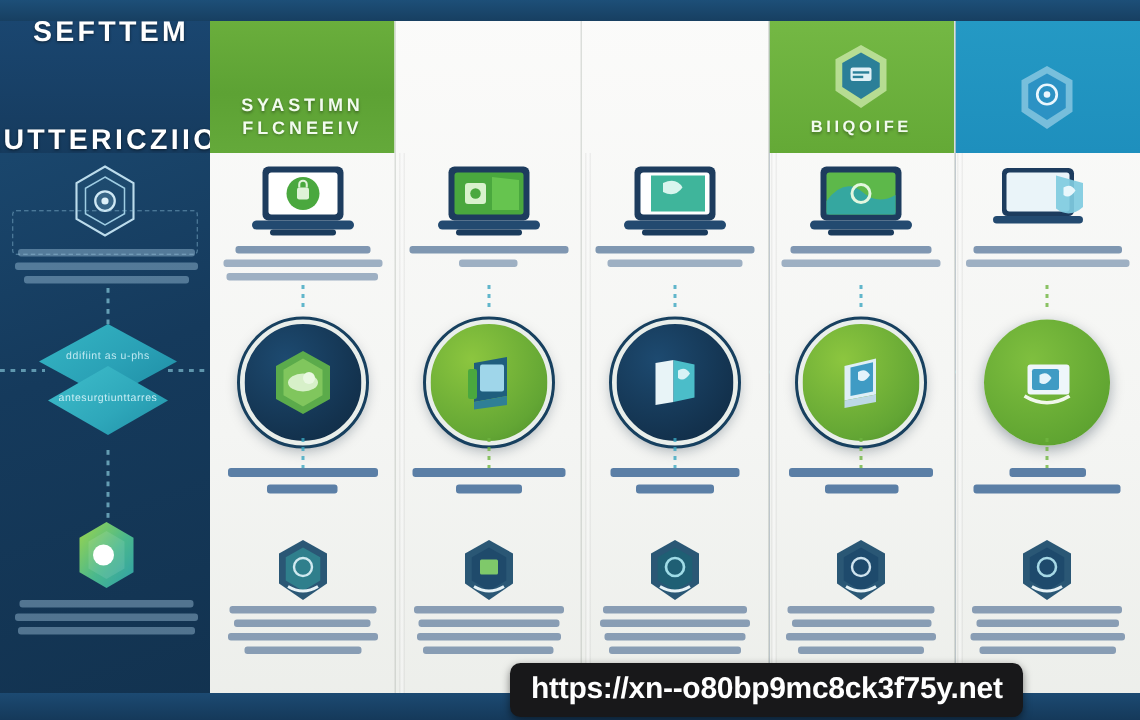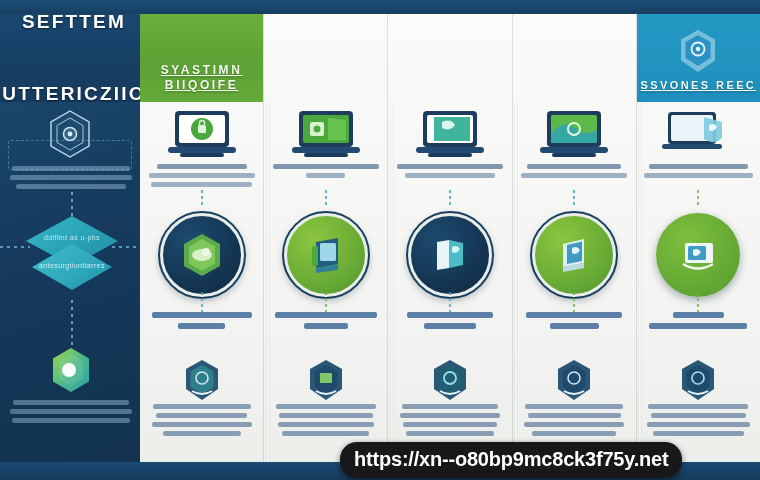--- a/index.html
+++ b/index.html
@@ -161,21 +161,20 @@
   .head-label {
     color: #f2fbee;
     font-size: 11px;
     font-weight: bold;
     letter-spacing: 2.4px;
     text-align: left;
     text-shadow: 0 1px 2px rgba(0,0,0,.35);
     filter: blur(.35px);
     white-space: nowrap;
     line-height: 1.25;
-    text-decoration: underline;
   }
   .head-label.two { font-size: 12px; letter-spacing: 2.6px; }
 
   
   .head-badge {
     width: 42px; height: 46px; margin-bottom: 5px;
   }
 
   
   .laptop-wrap {
@@ -274,21 +273,21 @@
     background: linear-gradient(180deg,#1c4a72 0%, #15395a 100%);
     z-index: 7;
   }
 
   
   .watermark {
     position: absolute;
     left: 340px; top: 442px;
     padding: 6px 14px 7px 14px;
     background: #18181a;
-    border-radius: 17px;
+    border-radius: 7px;
     z-index: 20;
     box-shadow: 0 2px 6px rgba(0,0,0,.5);
   }
   .watermark span {
     color: #ffffff;
     font-size: 20px;
     font-weight: bold;
     letter-spacing: -0.2px;
     white-space: nowrap;
     font-family: "Liberation Sans", sans-serif;
@@ -367,21 +366,21 @@
       <div class="tline" style="width:118px"></div>
     </div>
 
   </div>
 
   <div class="cols">
 
     <div class="col">
       <div class="col-head green">
         <div class="head-label two">SYASTIMN</div>
-        <div class="head-label two">BIIQOIFE</div>
+        <div class="head-label two">FLCNEEIV</div>
       </div>
 
       <div class="laptop-wrap">
         <svg class="laptop" viewBox="0 0 76 52" xmlns="http://www.w3.org/2000/svg">
           <rect x="11" y="3" width="54" height="36" rx="4" fill="#1d3c5e"></rect>
           <rect x="15" y="7" width="46" height="28" rx="2" fill="#ffffff"></rect>
           <circle cx="38" cy="21" r="11" fill="#4aa83e"></circle>
           <rect x="34" y="17" width="8" height="8" rx="1.5" fill="#dff3d8"></rect>
           <path d="M35.5 17 v-2 a2.5 2.5 0 0 1 5 0 v2" stroke="#dff3d8" stroke-width="1.4" fill="none"></path>
           <rect x="4" y="39" width="68" height="6" rx="3" fill="#234a70"></rect>
@@ -536,20 +535,30 @@
 
       <div class="foot">
         <div class="footline" style="width:86%"></div>
         <div class="footline" style="width:90%"></div>
         <div class="footline" style="width:84%"></div>
         <div class="footline" style="width:80%"></div>
       </div>
     </div>
 
     <div class="col">
+      <div class="col-head green2">
+        <svg class="head-badge" viewBox="0 0 42 46" xmlns="http://www.w3.org/2000/svg">
+          <path d="M21 2 L38 11.5 L38 32.5 L21 44 L4 32.5 L4 11.5 Z" fill="#c9e7a7" opacity=".8"></path>
+          <path d="M21 7 L33.5 14 L33.5 30 L21 38 L8.5 30 L8.5 14 Z" fill="#2b7f98"></path>
+          <rect x="14" y="17" width="14" height="9" rx="1.5" fill="#dff0f6"></rect>
+          <rect x="15.5" y="19.5" width="11" height="1.6" fill="#2b7f98"></rect>
+          <rect x="15.5" y="22.5" width="7" height="1.6" fill="#2b7f98"></rect>
+        </svg>
+        <div class="head-label">BIIQOIFE</div>
+      </div>
 
       <div class="laptop-wrap">
         <svg class="laptop" viewBox="0 0 76 52" xmlns="http://www.w3.org/2000/svg">
           <rect x="11" y="3" width="54" height="36" rx="4" fill="#1d3c5e"></rect>
           <rect x="15" y="7" width="46" height="28" rx="2" fill="#5db84a"></rect>
           <path d="M15 26 q12 -16 24 -6 q10 9 22 2 L61 35 L15 35 Z" fill="#35a7a0"></path>
           <circle cx="38" cy="21" r="6" fill="none" stroke="#e3f7df" stroke-width="2"></circle>
           <rect x="4" y="39" width="68" height="6" rx="3" fill="#234a70"></rect>
           <rect x="16" y="45" width="44" height="4" rx="2" fill="#1a3b5c"></rect>
         </svg>
@@ -598,21 +607,20 @@
     </div>
 
     <div class="col">
       <div class="col-head teal">
         <svg class="head-badge" viewBox="0 0 42 46" xmlns="http://www.w3.org/2000/svg">
           <path d="M21 2 L38 11.5 L38 32.5 L21 44 L4 32.5 L4 11.5 Z" fill="#bfe2f2" opacity=".55"></path>
           <path d="M21 7 L33.5 14 L33.5 30 L21 38 L8.5 30 L8.5 14 Z" fill="#2c92c4"></path>
           <circle cx="21" cy="21" r="6.5" fill="none" stroke="#eaf6fd" stroke-width="1.8"></circle>
           <circle cx="21" cy="21" r="2.2" fill="#eaf6fd"></circle>
         </svg>
-        <div class="head-label">SSVONES REEC</div>
       </div>
 
       <div class="laptop-wrap">
         <svg class="laptop" viewBox="0 0 76 52" xmlns="http://www.w3.org/2000/svg">
           <rect x="8" y="4" width="48" height="32" rx="3.5" fill="#1d3c5e"></rect>
           <rect x="11" y="7" width="42" height="26" rx="2" fill="#eaf4f9"></rect>
           <path d="M44 9 L62 14 L62 30 Q53 38 44 31 Z" fill="#7fcbe0" opacity=".92"></path>
           <path d="M49 17 q5 -3 8 2 q-4 6 -8 3 z" fill="#e9f7fc"></path>
           <rect x="2" y="36" width="60" height="5" rx="2.5" fill="#234a70"></rect>
         </svg>

